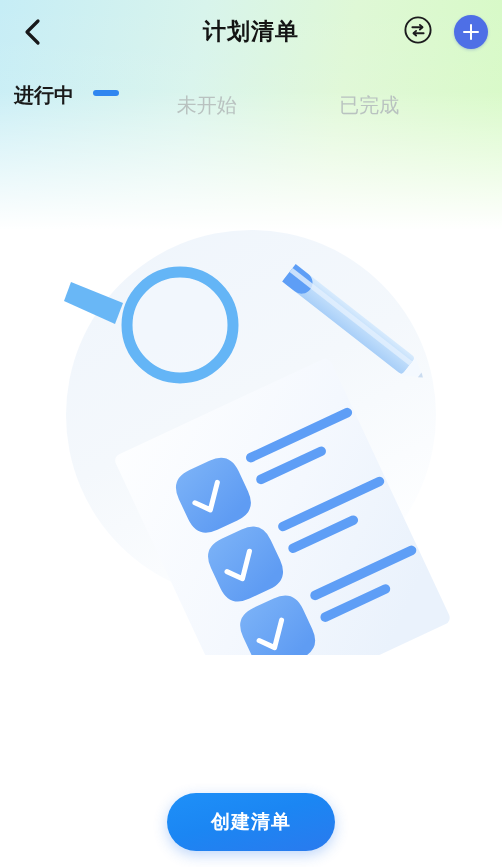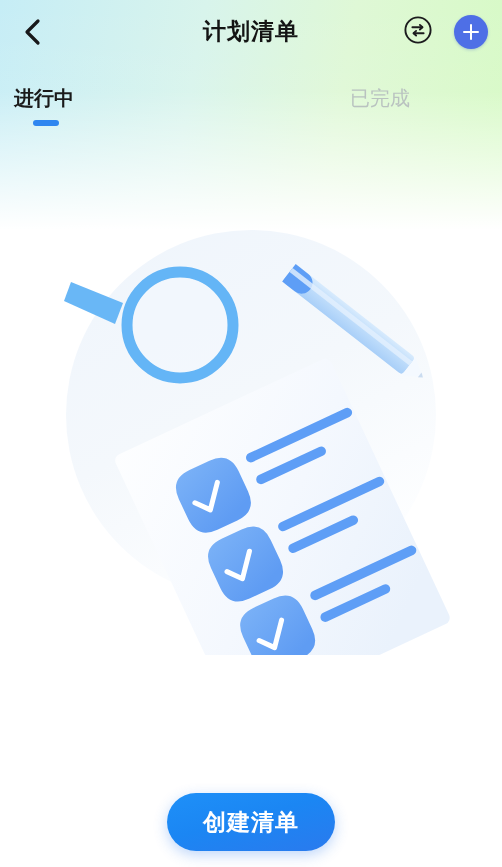--- a/index.html
+++ b/index.html
@@ -71,22 +71,22 @@
 
   
   .tabs {
     position: absolute; left: 0; top: 72px;
     width: 502px; height: 56px;
     display: flex;
   }
   .tab {
     flex: 1 1 0;
     position: relative;
-    display: flex; flex-direction: column;
-    align-items: center; justify-content: center;
+    display: flex; flex-direction: row;
+    align-items: center; justify-content: flex-start;
     padding-top: 10px;
     cursor: pointer;
   }
   .tab-label {
     font-size: 20px; color: #B9C2C0; font-weight: normal;
     white-space: nowrap;
   }
   .tab.active .tab-label {
     color: #1A1A1A; font-weight: bold;
   }
@@ -120,21 +120,21 @@
 
   
   .cta-wrap {
     position: absolute; left: 0; top: 793px;
     width: 502px;
     display: flex; justify-content: center;
   }
   .cta-btn {
     width: 168px; height: 58px; border-radius: 29px;
     background: linear-gradient(165deg, #1E90F8 0%, #1B86F3 45%, #2A7AEE 100%);
-    color: #ffffff; font-size: 23px; font-weight: bold;
+    color: #ffffff; font-size: 19px; font-weight: bold;
     letter-spacing: 1px;
     display: flex; align-items: center; justify-content: center;
     border: none; cursor: pointer;
     box-shadow: 0 4px 14px rgba(40,120,240,0.30);
     font-family: "Liberation Sans", "DejaVu Sans", sans-serif;
   }
 </style>
 </head>
 <body>
 
@@ -178,20 +178,24 @@
     </div>
   </div>
 
   <div class="tabs">
 
     <div class="tab active">
       <span class="tab-label">进行中</span>
       <span class="tab-underline"></span>
     </div>
 
+    <div class="tab">
+      <span class="tab-label">未开始</span>
+      <span class="tab-underline"></span>
+    </div>
 
     <div class="tab">
       <span class="tab-label">已完成</span>
       <span class="tab-underline"></span>
     </div>
 
 
   </div>
 
   <div class="illus-wrap">

